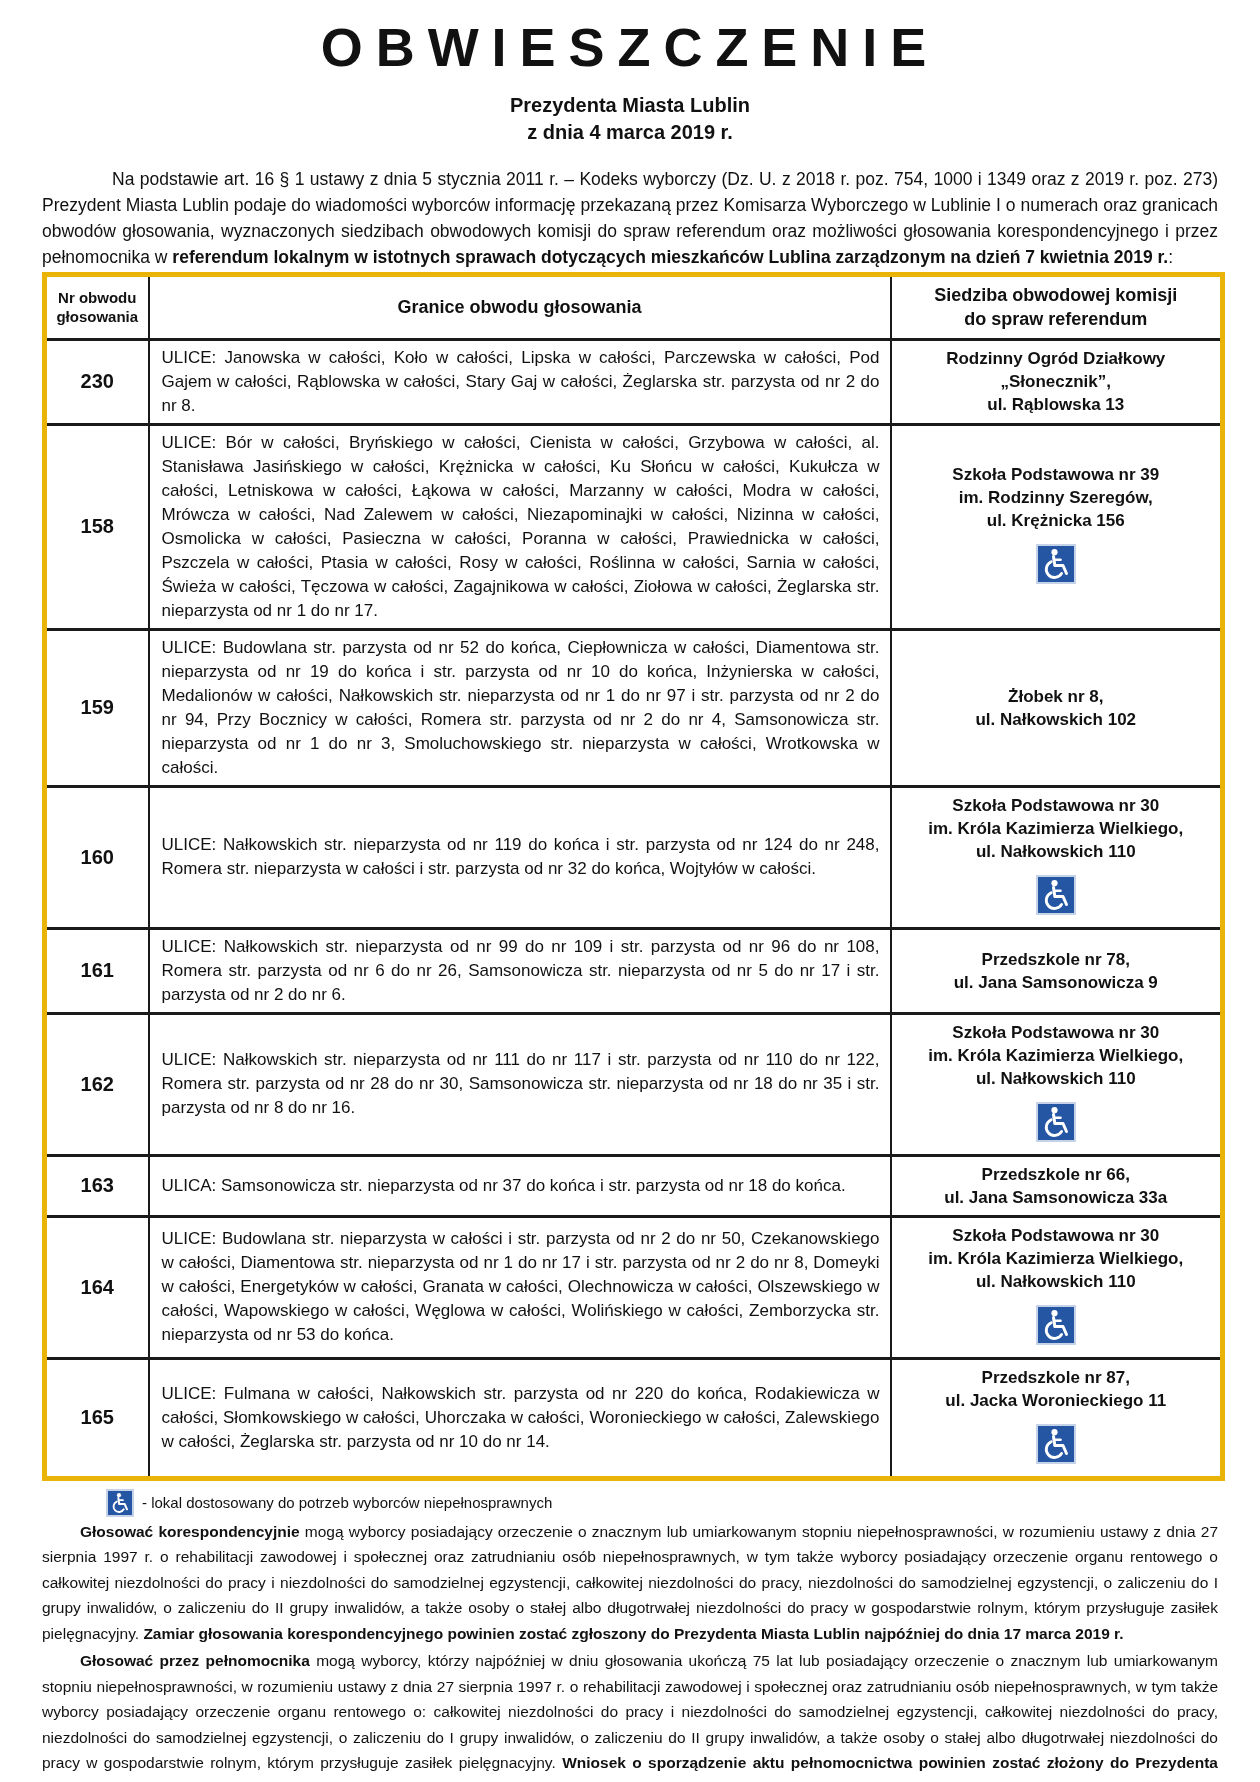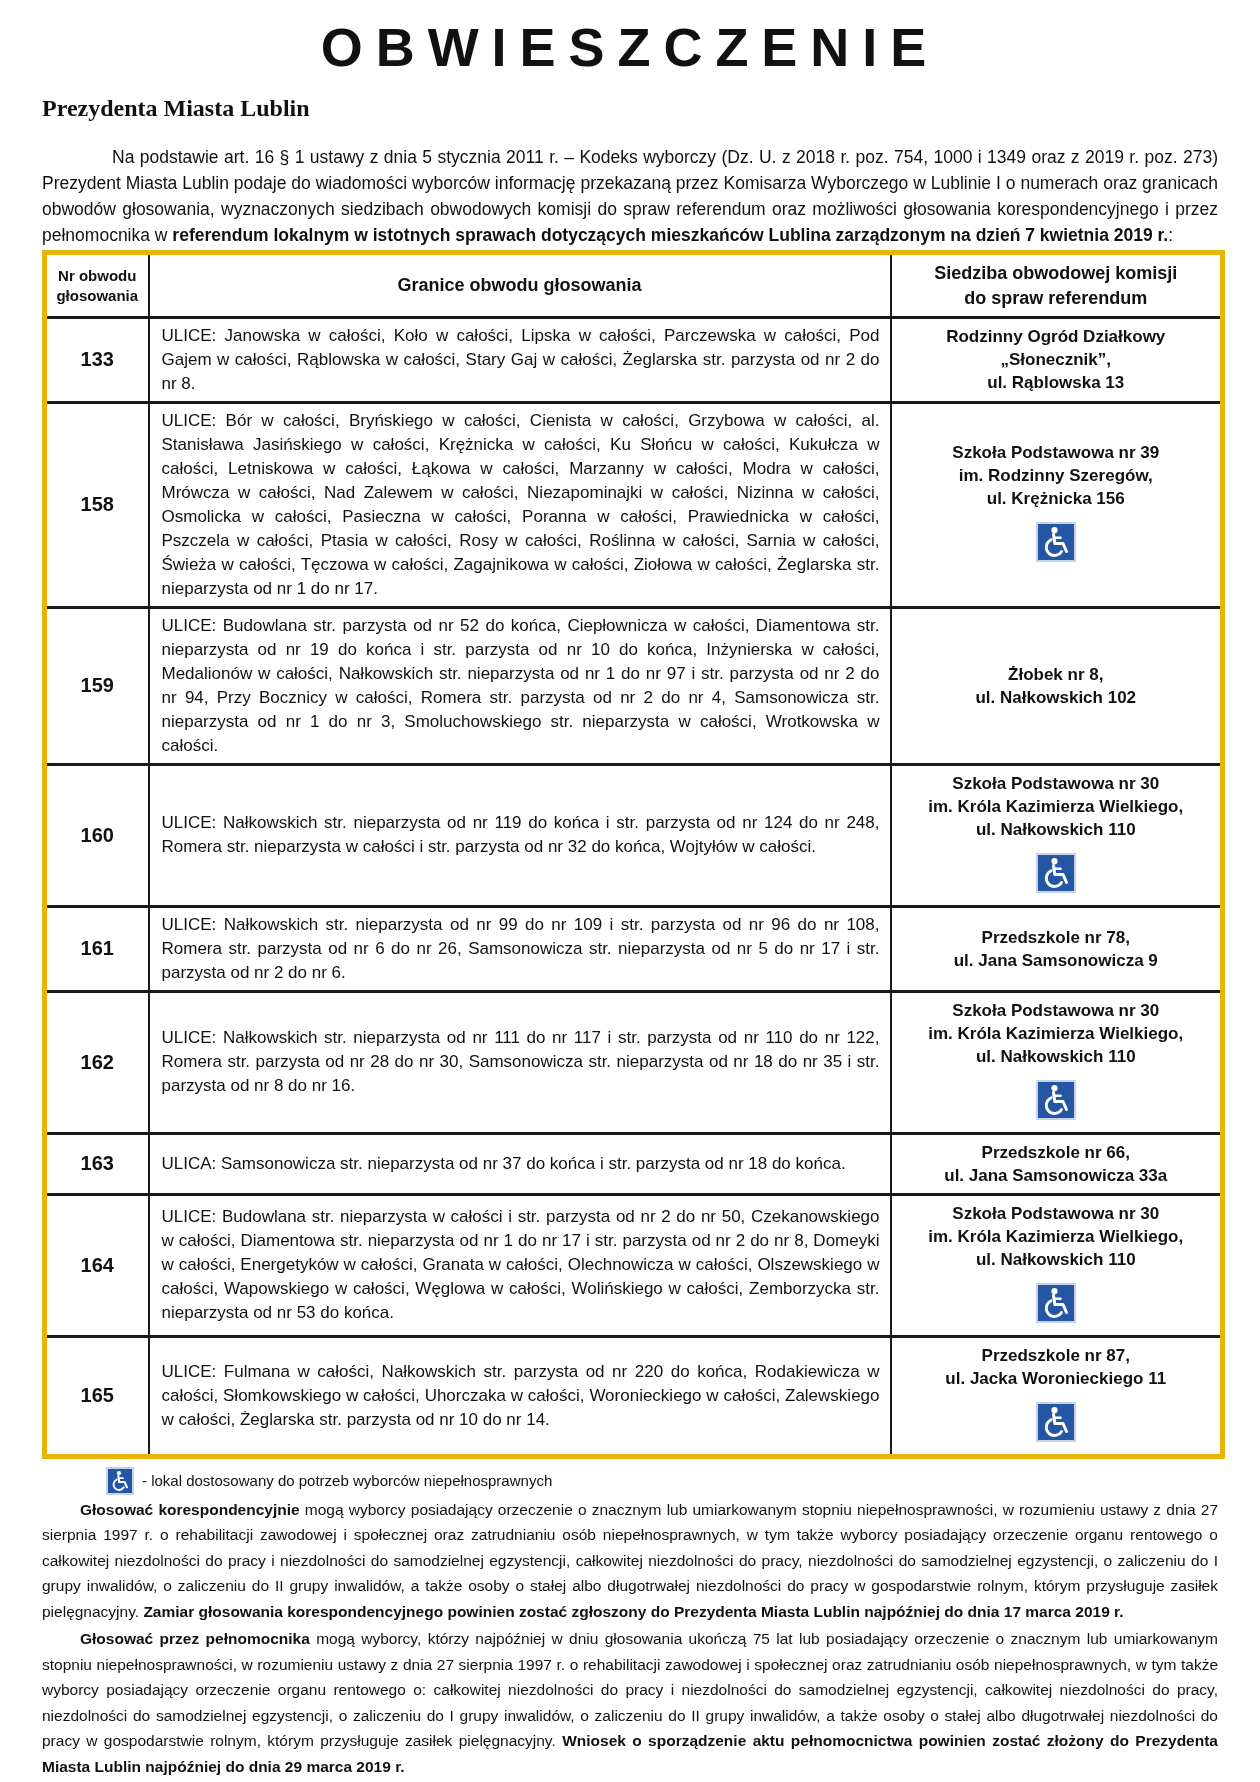--- a/index.html
+++ b/index.html
@@ -9,21 +9,21 @@
     font-family:"Liberation Sans", sans-serif;
     color:#111111;
   }
   .page { padding:10px 42px 0 42px; }
 
   
   .doc-title {
     text-align:center; font-size:54px; font-weight:bold;
     letter-spacing:0.24em; margin-top:6px; white-space:nowrap;
   }
-  .doc-subtitle { text-align:left; font-size:24px; font-weight:bold; line-height:1.35;font-family:Liberation Serif, serif; }
+  .doc-subtitle { text-align:center; font-size:20px; font-weight:bold; line-height:1.35; }
   .doc-subtitle.first { margin-top:14px; }
 
   
   .intro {
     margin-top:20px; font-size:17.5px; line-height:26px;
     text-align:justify; text-indent:70px;
   }
   .intro b { font-weight:bold; }
 
   
@@ -64,20 +64,21 @@
   }
   .info-par b { font-weight:bold; }
 </style>
 </head>
 <body>
 
 <div class="page">
 
   <div class="doc-title">OBWIESZCZENIE</div>
   <div class="doc-subtitle first">Prezydenta Miasta Lublin</div>
+  <div class="doc-subtitle">z dnia 4 marca 2019 r.</div>
 
   <p class="intro"><span>Na podstawie art. 16 § 1 ustawy z dnia 5 stycznia 2011 r. – Kodeks wyborczy (Dz. U. z 2018 r. poz. 754, 1000 i 1349 oraz z 2019 r. poz. 273) Prezydent Miasta Lublin podaje do wiadomości wyborców informację przekazaną przez Komisarza Wyborczego w Lublinie I o numerach oraz granicach obwodów głosowania, wyznaczonych siedzibach obwodowych komisji do spraw referendum oraz możliwości głosowania korespondencyjnego i przez pełnomocnika w </span><b>referendum lokalnym w istotnych sprawach dotyczących mieszkańców Lublina zarządzonym na dzień 7 kwietnia 2019 r.</b><span>:</span></p>
 
   <table class="districts">
     <colgroup>
         <col class="c-nr">
         <col class="c-gr">
         <col class="c-si">
       </colgroup>
     <thead>
@@ -88,21 +89,21 @@
           </th>
         <th class="h-gr">Granice obwodu głosowania</th>
         <th class="h-si">
             <div>Siedziba obwodowej komisji</div>
             <div>do spraw referendum</div>
           </th>
       </tr>
     </thead>
     <tbody>
     <tr>
-      <td class="c-number">133</td>
+      <td class="c-number">230</td>
       <td class="c-granice">ULICE: Janowska w całości, Koło w całości, Lipska w całości, Parczewska w całości, Pod Gajem w całości, Rąblowska w całości, Stary Gaj w całości, Żeglarska str. parzysta od nr 2 do nr 8.</td>
       <td class="c-siedziba">
         <div class="siedziba-lines">
               <div>Rodzinny Ogród Działkowy</div>
               <div>„Słonecznik”,</div>
               <div>ul. Rąblowska 13</div>
             </div>
       </td>
     </tr>
 

